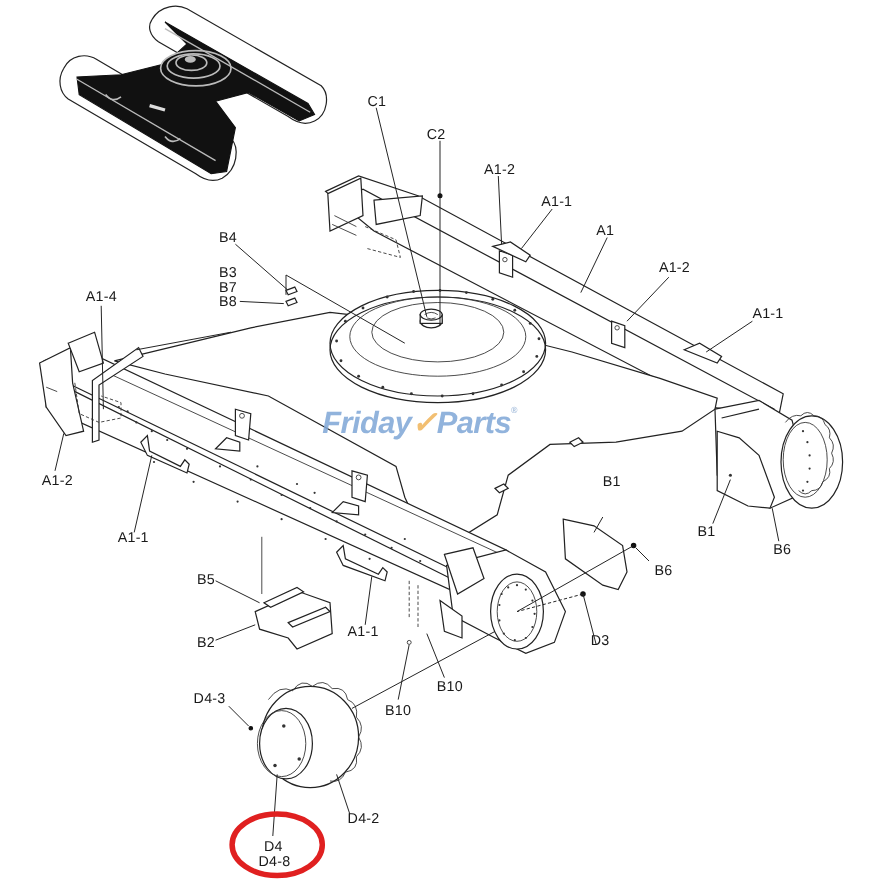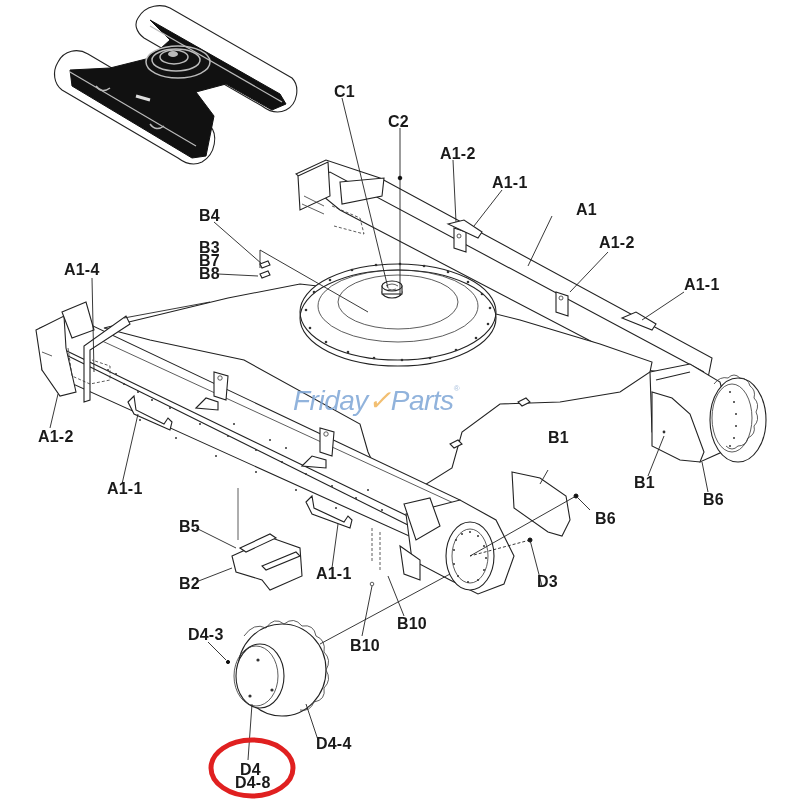--- a/index.html
+++ b/index.html
@@ -1,21 +1,21 @@
 <!DOCTYPE html>
 <html><head>
   <meta charset="utf-8">
   <style>
     html, body { margin: 0; padding: 0; background: #ffffff; }
     body { width: 800px; height: 800px; position: relative; overflow: hidden;
            font-family: "Liberation Sans", sans-serif; }
     #canvas { position: absolute; left: 0; top: 0; width: 800px; height: 800px; }
-    .lbl { position: absolute; font-size: 16px; color: #1a1a1a; white-space: nowrap;
-           font-family: "Liberation Sans", sans-serif; line-height: 12px; letter-spacing: 0.2px; font-weight: bold; }
-    .watermark { position: absolute; left: 293px; top: 384px; font-size: 28px; font-weight: normal;
+    .lbl { position: absolute; font-size: 13px; color: #1a1a1a; white-space: nowrap;
+           font-family: "Liberation Sans", sans-serif; line-height: 12px; letter-spacing: 0.2px; }
+    .watermark { position: absolute; left: 293px; top: 368px; font-size: 28px; font-weight: bold;
                  font-style: italic; color: #7ea6d6; opacity: 0.85; letter-spacing: -0.5px;
                  font-family: "Liberation Sans", sans-serif; }
     .watermark .slash { color: #f0b45a; }
     .watermark .reg { font-size: 8px; vertical-align: top; color: #9bb6d8; font-style: normal; }
     svg .ln { stroke: #222; stroke-width: 1.1; fill: none; }
     svg .thin { stroke: #333; stroke-width: 0.8; fill: none; }
     svg .dash { stroke: #333; stroke-width: 0.8; fill: none; stroke-dasharray: 3 2; }
     svg .lead { stroke: #222; stroke-width: 0.9; fill: none; }
     svg .fillw { fill: #fff; stroke: #222; stroke-width: 1.1; }
     svg .blk { fill: #111; stroke: #111; }
@@ -255,41 +255,41 @@
 </svg>
 
 <div class="watermark">
   <span>Friday</span><span class="slash">✓</span><span>Parts</span><span class="reg">®</span>
 </div>
 
 <span class="lbl" style="left:334px;top:86px">C1</span>
 <span class="lbl" style="left:388px;top:116px">C2</span>
 <span class="lbl" style="left:440px;top:148px">A1-2</span>
 <span class="lbl" style="left:492px;top:177px">A1-1</span>
-<span class="lbl" style="left:576px;top:204px">A1</span>
+<span class="lbl" style="left:542px;top:204px">A1</span>
 <span class="lbl" style="left:599px;top:237px">A1-2</span>
 <span class="lbl" style="left:684px;top:279px">A1-1</span>
 
 <span class="lbl" style="left:199px;top:210px">B4</span>
 <span class="lbl" style="left:199px;top:242px">B3</span>
 <span class="lbl" style="left:199px;top:255px">B7</span>
 <span class="lbl" style="left:199px;top:268px">B8</span>
 
-<span class="lbl" style="left:64px;top:264px">A1-4</span>
+<span class="lbl" style="left:78px;top:264px">A1-4</span>
 <span class="lbl" style="left:38px;top:431px">A1-2</span>
 <span class="lbl" style="left:107px;top:483px">A1-1</span>
 
 <span class="lbl" style="left:548px;top:432px">B1</span>
 <span class="lbl" style="left:595px;top:513px">B6</span>
 <span class="lbl" style="left:634px;top:477px">B1</span>
 <span class="lbl" style="left:703px;top:494px">B6</span>
 <span class="lbl" style="left:537px;top:576px">D3</span>
 
 <span class="lbl" style="left:179px;top:521px">B5</span>
 <span class="lbl" style="left:179px;top:578px">B2</span>
 <span class="lbl" style="left:316px;top:568px">A1-1</span>
 <span class="lbl" style="left:397px;top:618px">B10</span>
 <span class="lbl" style="left:350px;top:640px">B10</span>
 
-<span class="lbl" style="left:188px;top:629px">D4-3</span>
-<span class="lbl" style="left:316px;top:738px">D4-4</span>
+<span class="lbl" style="left:176px;top:629px">D4-3</span>
+<span class="lbl" style="left:316px;top:738px">D4-2</span>
 <span class="lbl" style="left:240px;top:764px">D4</span>
 <span class="lbl" style="left:235px;top:777px">D4-8</span>
 
 </body></html>

